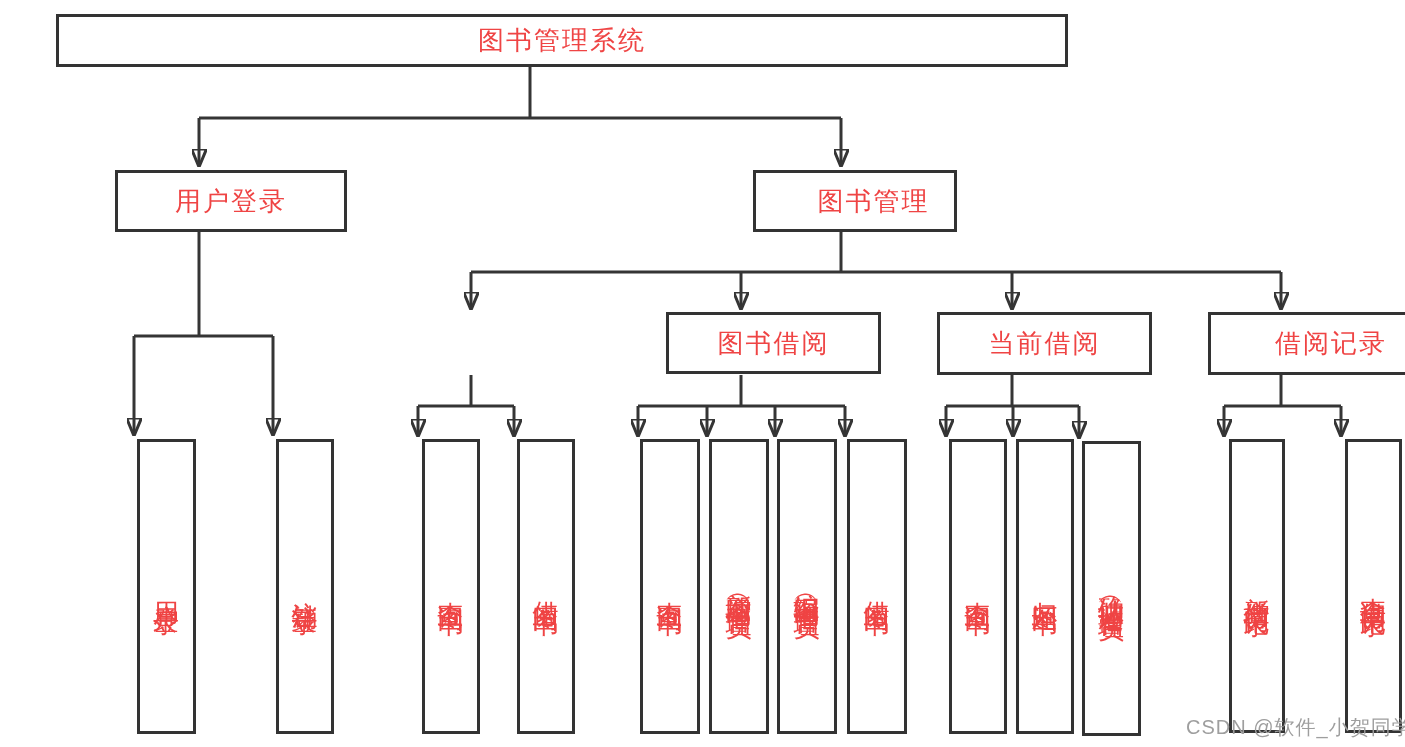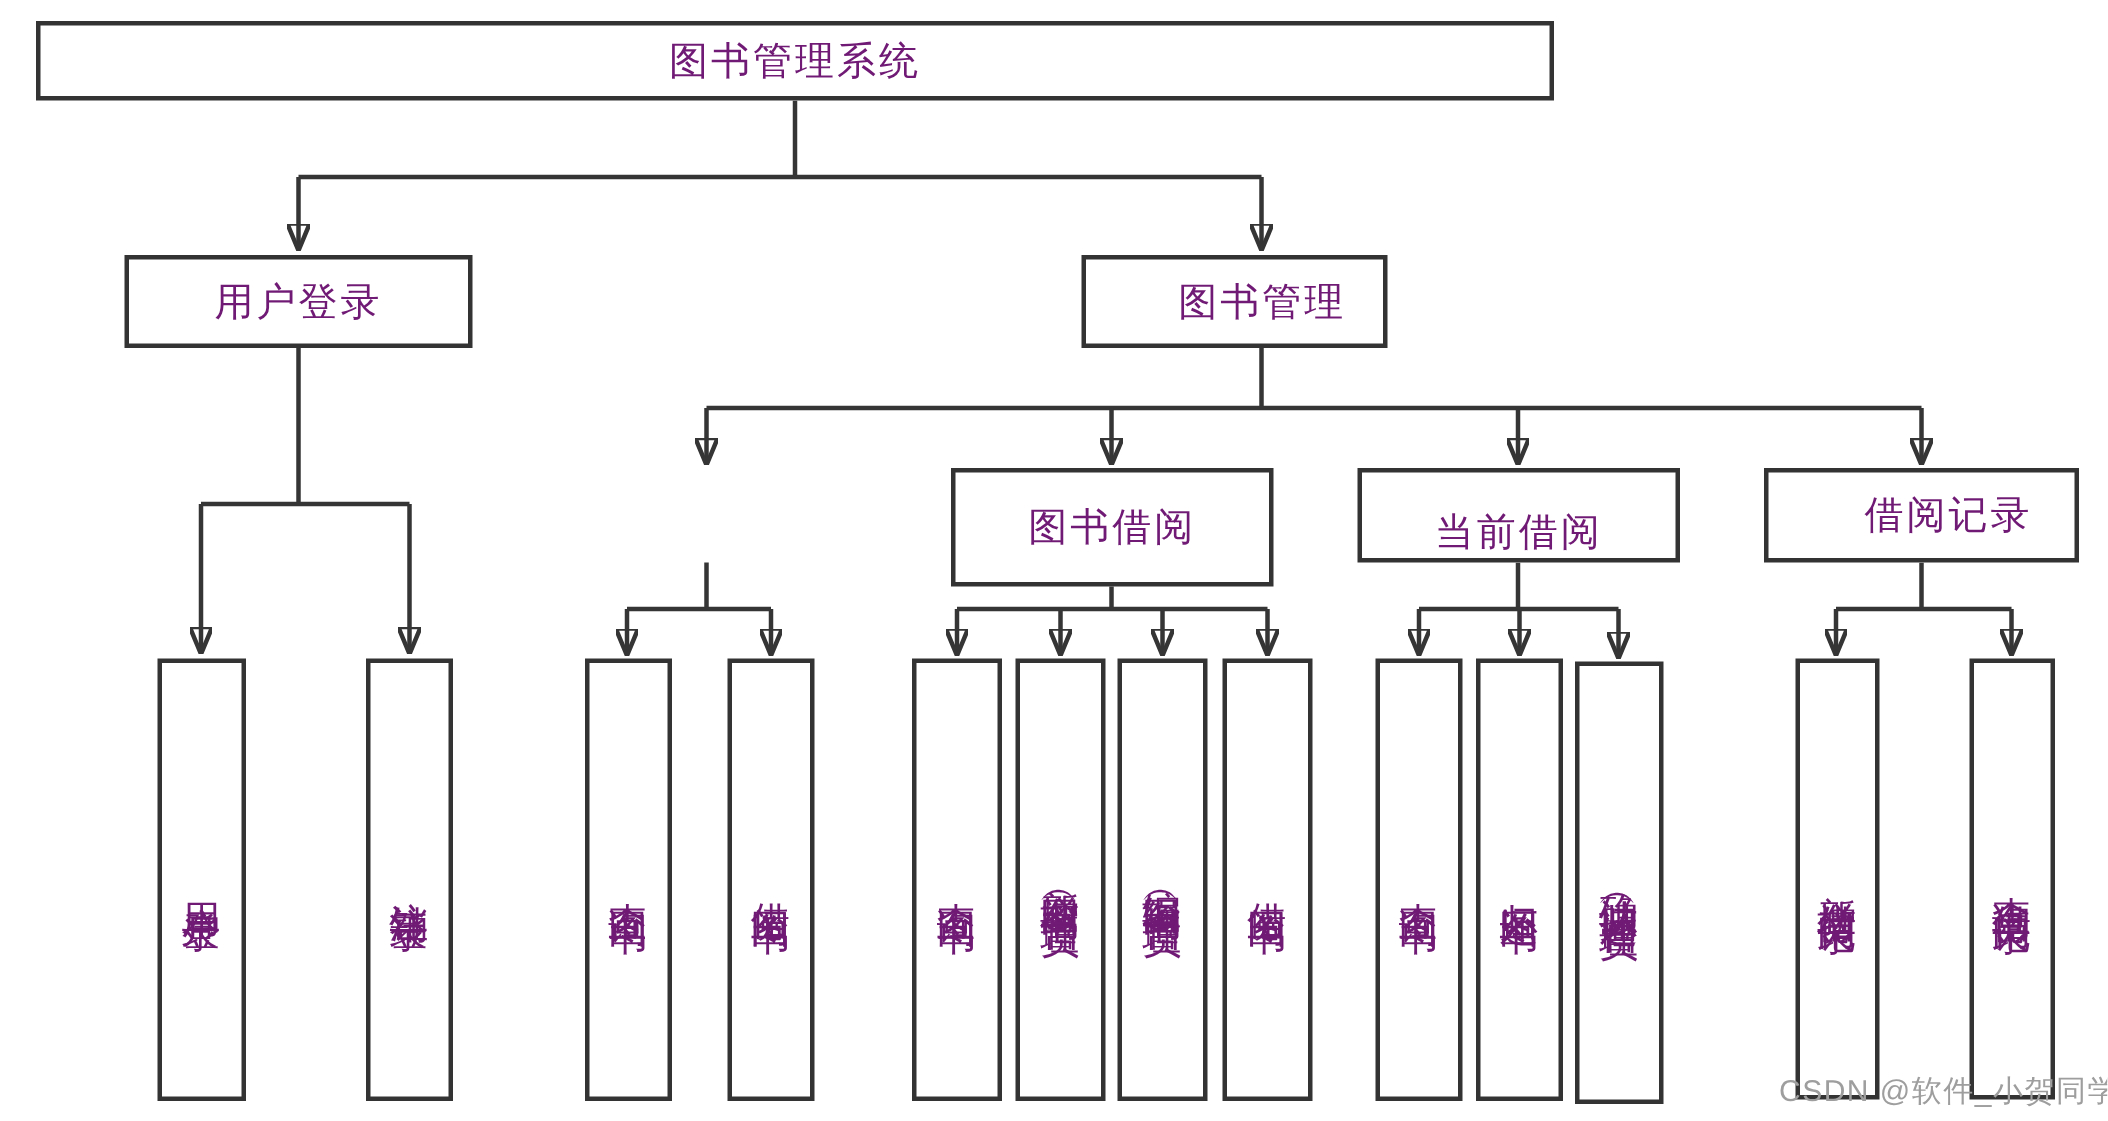--- a/index.html
+++ b/index.html
@@ -27,22 +27,23 @@
     fill: none;
   }
   .box {
     position: absolute;
     box-sizing: border-box;
     border: 3px solid #333333;
     background: #ffffff;
     display: flex;
     align-items: center;
     justify-content: center;
-    color: #701a75;
+    color: #ef4444;
     z-index: 1;
+    margin-left: 32px;
   }
   .box .hlabel {
     font-size: 26px;
     letter-spacing: 2px;
     white-space: nowrap;
   }
   .box .vlabel {
     writing-mode: vertical-rl;
     text-orientation: mixed;
     font-size: 26px;
@@ -132,24 +133,24 @@
     <span class="hlabel">图书管理系统</span>
   </div>
 
   <div class="box" style="left:83px; top:170px; width:232px; height:62px;">
     <span class="hlabel">用户登录</span>
   </div>
   <div class="box" style="left:721px; top:170px; width:204px; height:62px;padding-left:37px;">
     <span class="hlabel">图书管理</span>
   </div>
 
-  <div class="box" style="left:634px; top:312px; width:215px; height:79px;text-align:center;">
+  <div class="box" style="left:634px; top:312px; width:215px; height:62px;text-align:center;">
     <span class="hlabel">图书借阅</span>
   </div>
-  <div class="box" style="left:905px; top:312px; width:215px; height:63px;align-items:flex-end;">
+  <div class="box" style="left:905px; top:312px; width:215px; height:63px;">
     <span class="hlabel">当前借阅</span>
   </div>
   <div class="box" style="left:1176px; top:312px; width:210px; height:63px;padding-left:36px;">
     <span class="hlabel">借阅记录</span>
   </div>
 
   <div class="box" style="left:105px; top:439px; width:59px; height:295px;">
     <span class="vlabel">用户登录</span>
   </div>
   <div class="box" style="left:244px; top:439px; width:58px; height:295px;">

